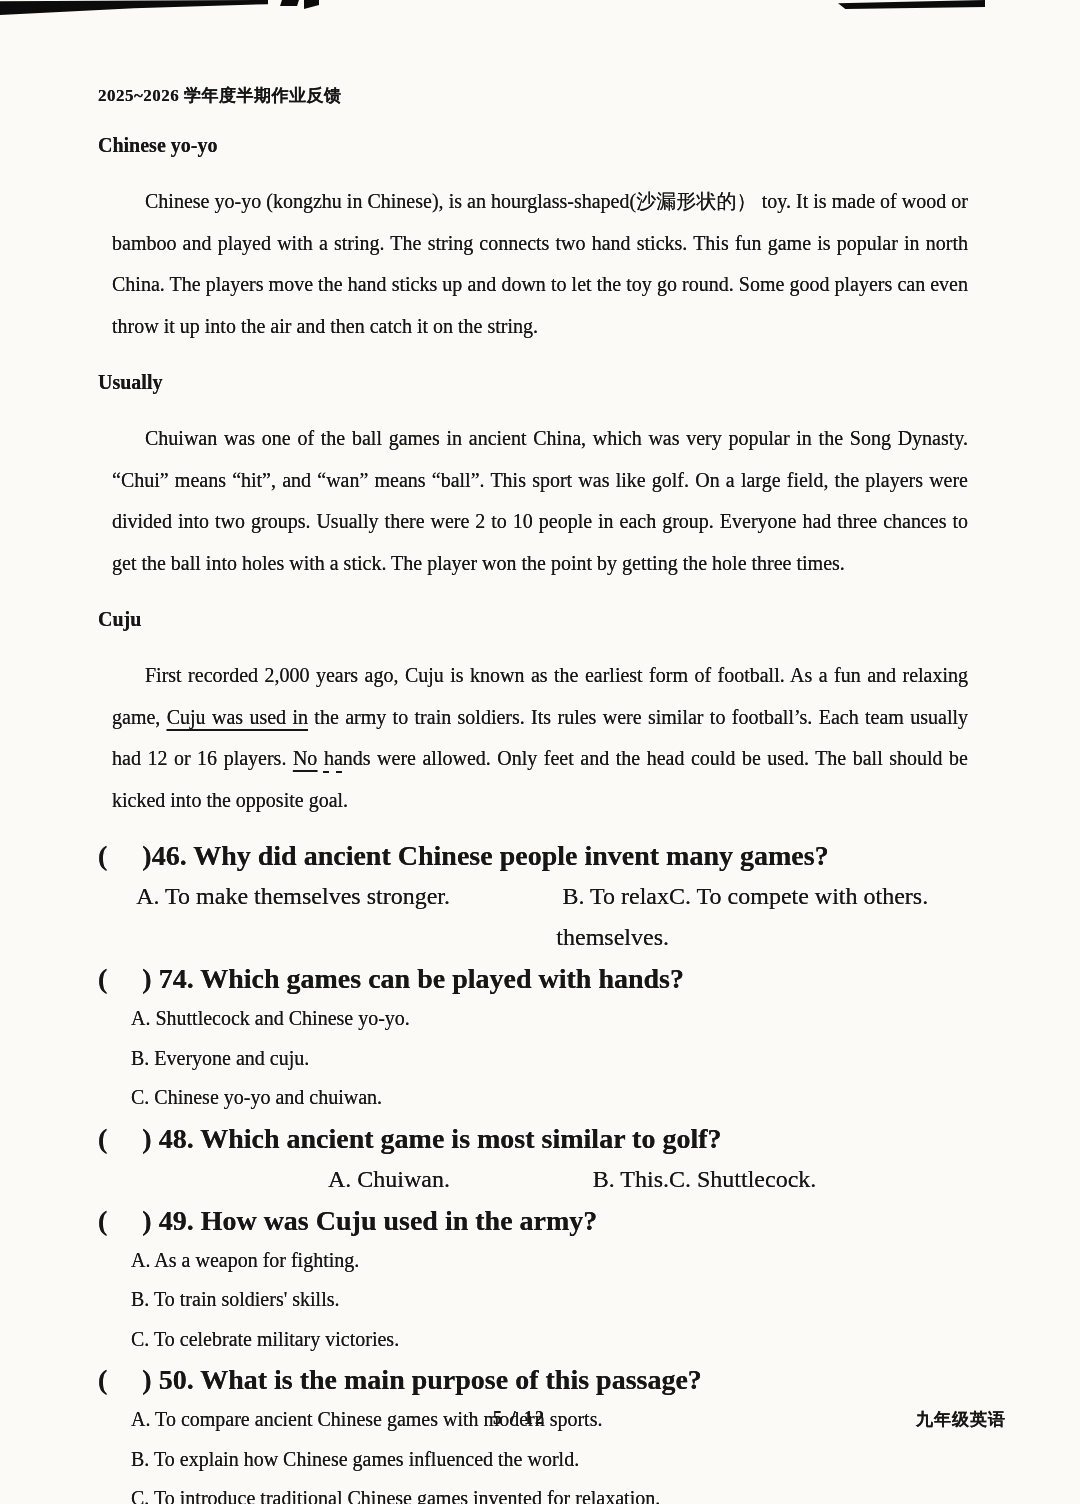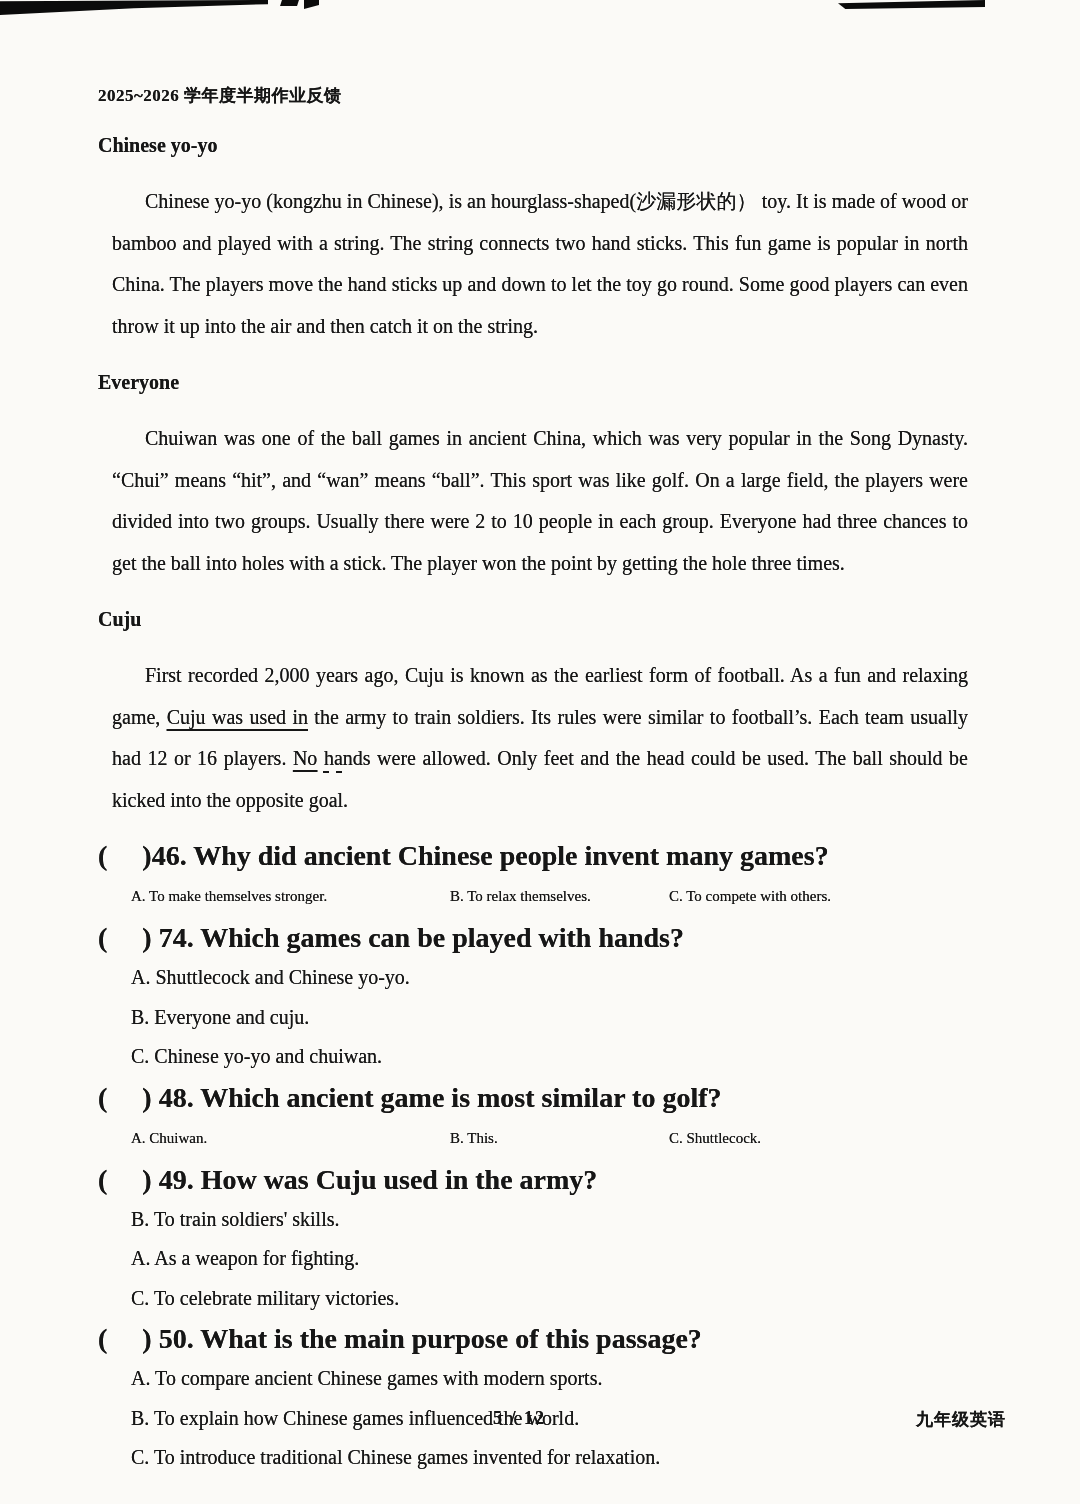--- a/index.html
+++ b/index.html
@@ -26,21 +26,21 @@
     text-decoration:underline;
     text-decoration-thickness:2px;
     text-underline-offset:5px;
   }
   .u-dash{
     text-decoration:underline dashed;
     text-decoration-thickness:2px;
     text-underline-offset:6px;
   }
   .q-line{font-size:28px;line-height:41px;font-weight:bold;}
-  .opts-row{display:flex;padding-left:33px;font-size:15px;line-height:41px;}
+  .opts-row{display:flex;padding-left:33px;font-size:24px;line-height:41px;text-align:right;}
   .opts-row .c1{width:319px;}
   .opts-row .c2{width:219px;}
   .opts-col{padding-left:33px;font-size:20px;line-height:39.5px;}
   .footer{position:absolute;top:1408px;left:6px;width:100%;height:30px;}
   .page-num{position:absolute;left:487px;font-size:18px;font-weight:700;letter-spacing:2px;}
   .subject{position:absolute;right:80px;font-size:17px;font-weight:700;letter-spacing:1px;font-family:Liberation Mono, monospace;}
   .artifact{position:absolute;background:#0b0b0b;}
   .art-left{left:0;top:0;width:268px;height:15px;
     clip-path:polygon(0 8%,100% 0,100% 28%,50% 55%,0 100%);}
   .art-m1{left:281px;top:0;width:17px;height:6px;transform:skewX(-18deg);}
@@ -59,21 +59,21 @@
   <div class="artifact art-m2"></div>
   <div class="artifact art-right"></div>
 
   <div class="content">
 
     <div class="header-note">2025~2026 学年度半期作业反馈</div>
 
     <div class="passage-title">Chinese yo-yo</div>
     <p class="para">Chinese yo-yo (kongzhu in Chinese), is an hourglass-shaped(沙漏形状的）  toy. It is made of wood or bamboo and played with a string. The string connects two hand sticks. This fun game is popular in north China. The players move the hand sticks up and down to let the toy go round. Some good players can even throw it up into the air and then catch it on the string.</p>
 
-    <div class="passage-title">Everyone</div>
+    <div class="passage-title">Usually</div>
     <p class="para">Chuiwan was one of the ball games in ancient China, which was very popular in the Song Dynasty. “Chui” means “hit”, and “wan” means “ball”. This sport was like golf. On a large field, the players were divided into two groups. Usually there were 2 to 10 people in each group. Everyone had three chances to get the ball into holes with a stick. The player won the point by getting the hole three times.</p>
 
     <div class="passage-title">Cuju</div>
     <p class="para"><span>First recorded 2,000 years ago, Cuju is known as the earliest form of football. As a fun and relaxing game, </span><span class="u">Cuju was used in</span><span> the army to train soldiers. Its rules were similar to football’s. Each team usually had 12 or 16 players. </span><span class="u">No</span><span> </span><span class="u-dash">ha</span><span>nds were allowed. Only feet and the head could be used. The ball should be kicked into the opposite goal.</span></p>
 
     <div>
       <div class="q-line">(　 )46. Why did ancient Chinese people invent many games?</div>
       <div class="opts-row">
         <span class="c1">A. To make themselves stronger.</span>
         <span class="c2">B. To relax themselves.</span>
@@ -95,22 +95,22 @@
       <div class="opts-row">
         <span class="c1">A. Chuiwan.</span>
         <span class="c2">B. This.</span>
         <span>C. Shuttlecock.</span>
       </div>
     </div>
 
     <div>
       <div class="q-line">(　 ) 49. How was Cuju used in the army?</div>
       <div class="opts-col">
+        <div>A. As a weapon for fighting.</div>
         <div>B. To train soldiers' skills.</div>
-        <div>A. As a weapon for fighting.</div>
         <div>C. To celebrate military victories.</div>
       </div>
     </div>
 
     <div>
       <div class="q-line">(　 ) 50. What is the main purpose of this passage?</div>
       <div class="opts-col">
         <div>A. To compare ancient Chinese games with modern sports.</div>
         <div>B. To explain how Chinese games influenced the world.</div>
         <div>C. To introduce traditional Chinese games invented for relaxation.</div>

